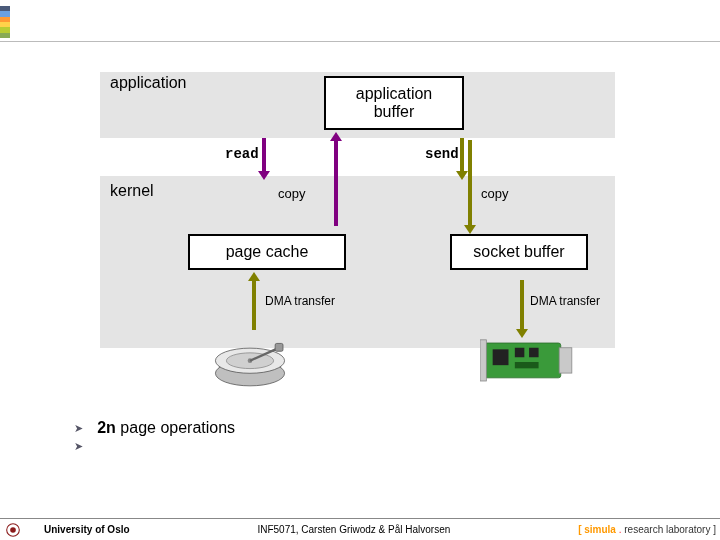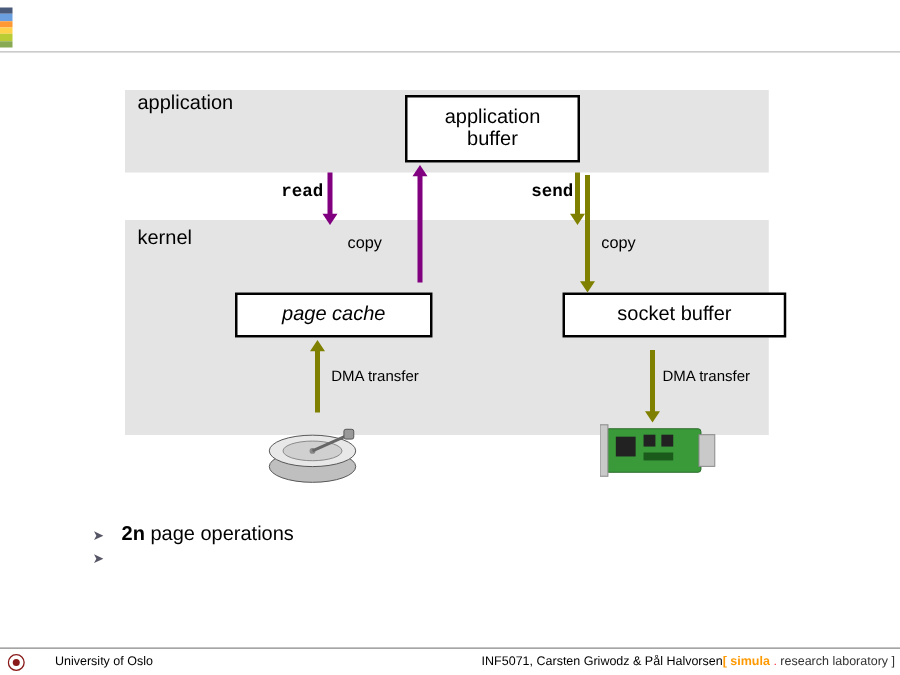--- a/index.html
+++ b/index.html
@@ -86,26 +86,25 @@
     left: 481px; top: 142px;
     font-size: 13px;
   }
   .box-pagecache {
     position: absolute;
     left: 188px; top: 190px;
     width: 158px; height: 36px;
     background: #fff; border: 2px solid #000;
     display: flex; align-items: center; justify-content: center;
     font-size: 16px;
-    font-style: italic;
   }
   .box-socketbuf {
     position: absolute;
     left: 450px; top: 190px;
-    width: 179px; height: 36px;
+    width: 138px; height: 36px;
     background: #fff; border: 2px solid #000;
     display: flex; align-items: center; justify-content: center;
     font-size: 16px;
   }
 
   .read-label {
     position: absolute;
     left: 225px; top: 102px;
     font-family: "Courier New", monospace;
     font-size: 14px; font-weight: bold;
@@ -193,22 +192,22 @@
     left: 0; right: 0; bottom: 0;
     height: 22px;
     border-top: 1px solid #888;
     display: flex; align-items: center;
     font-size: 10px;
   }
   .footer .logo {
     margin: 0 4px 0 6px;
     width: 14px; height: 14px;
   }
-  .footer .left { font-weight: normal; font-size: 10px; padding-left: 20px; }
-  .footer .center { flex: 1; text-align: right; }
+  .footer .left { font-weight: bold; font-size: 10px; padding-left: 20px; }
+  .footer .center { flex: 1; text-align: center; }
   .footer .right { margin-right: 4px; color: #333; }
   .footer .right .orange { color: #f90; font-weight: bold; }
   .footer .right .dot { color: #fa3040; }
 </style>
 </head>
 <body>
 
 <div class="title-bar">
   <div class="rainbow">
     <div style="background:#4a5a7a"></div>

